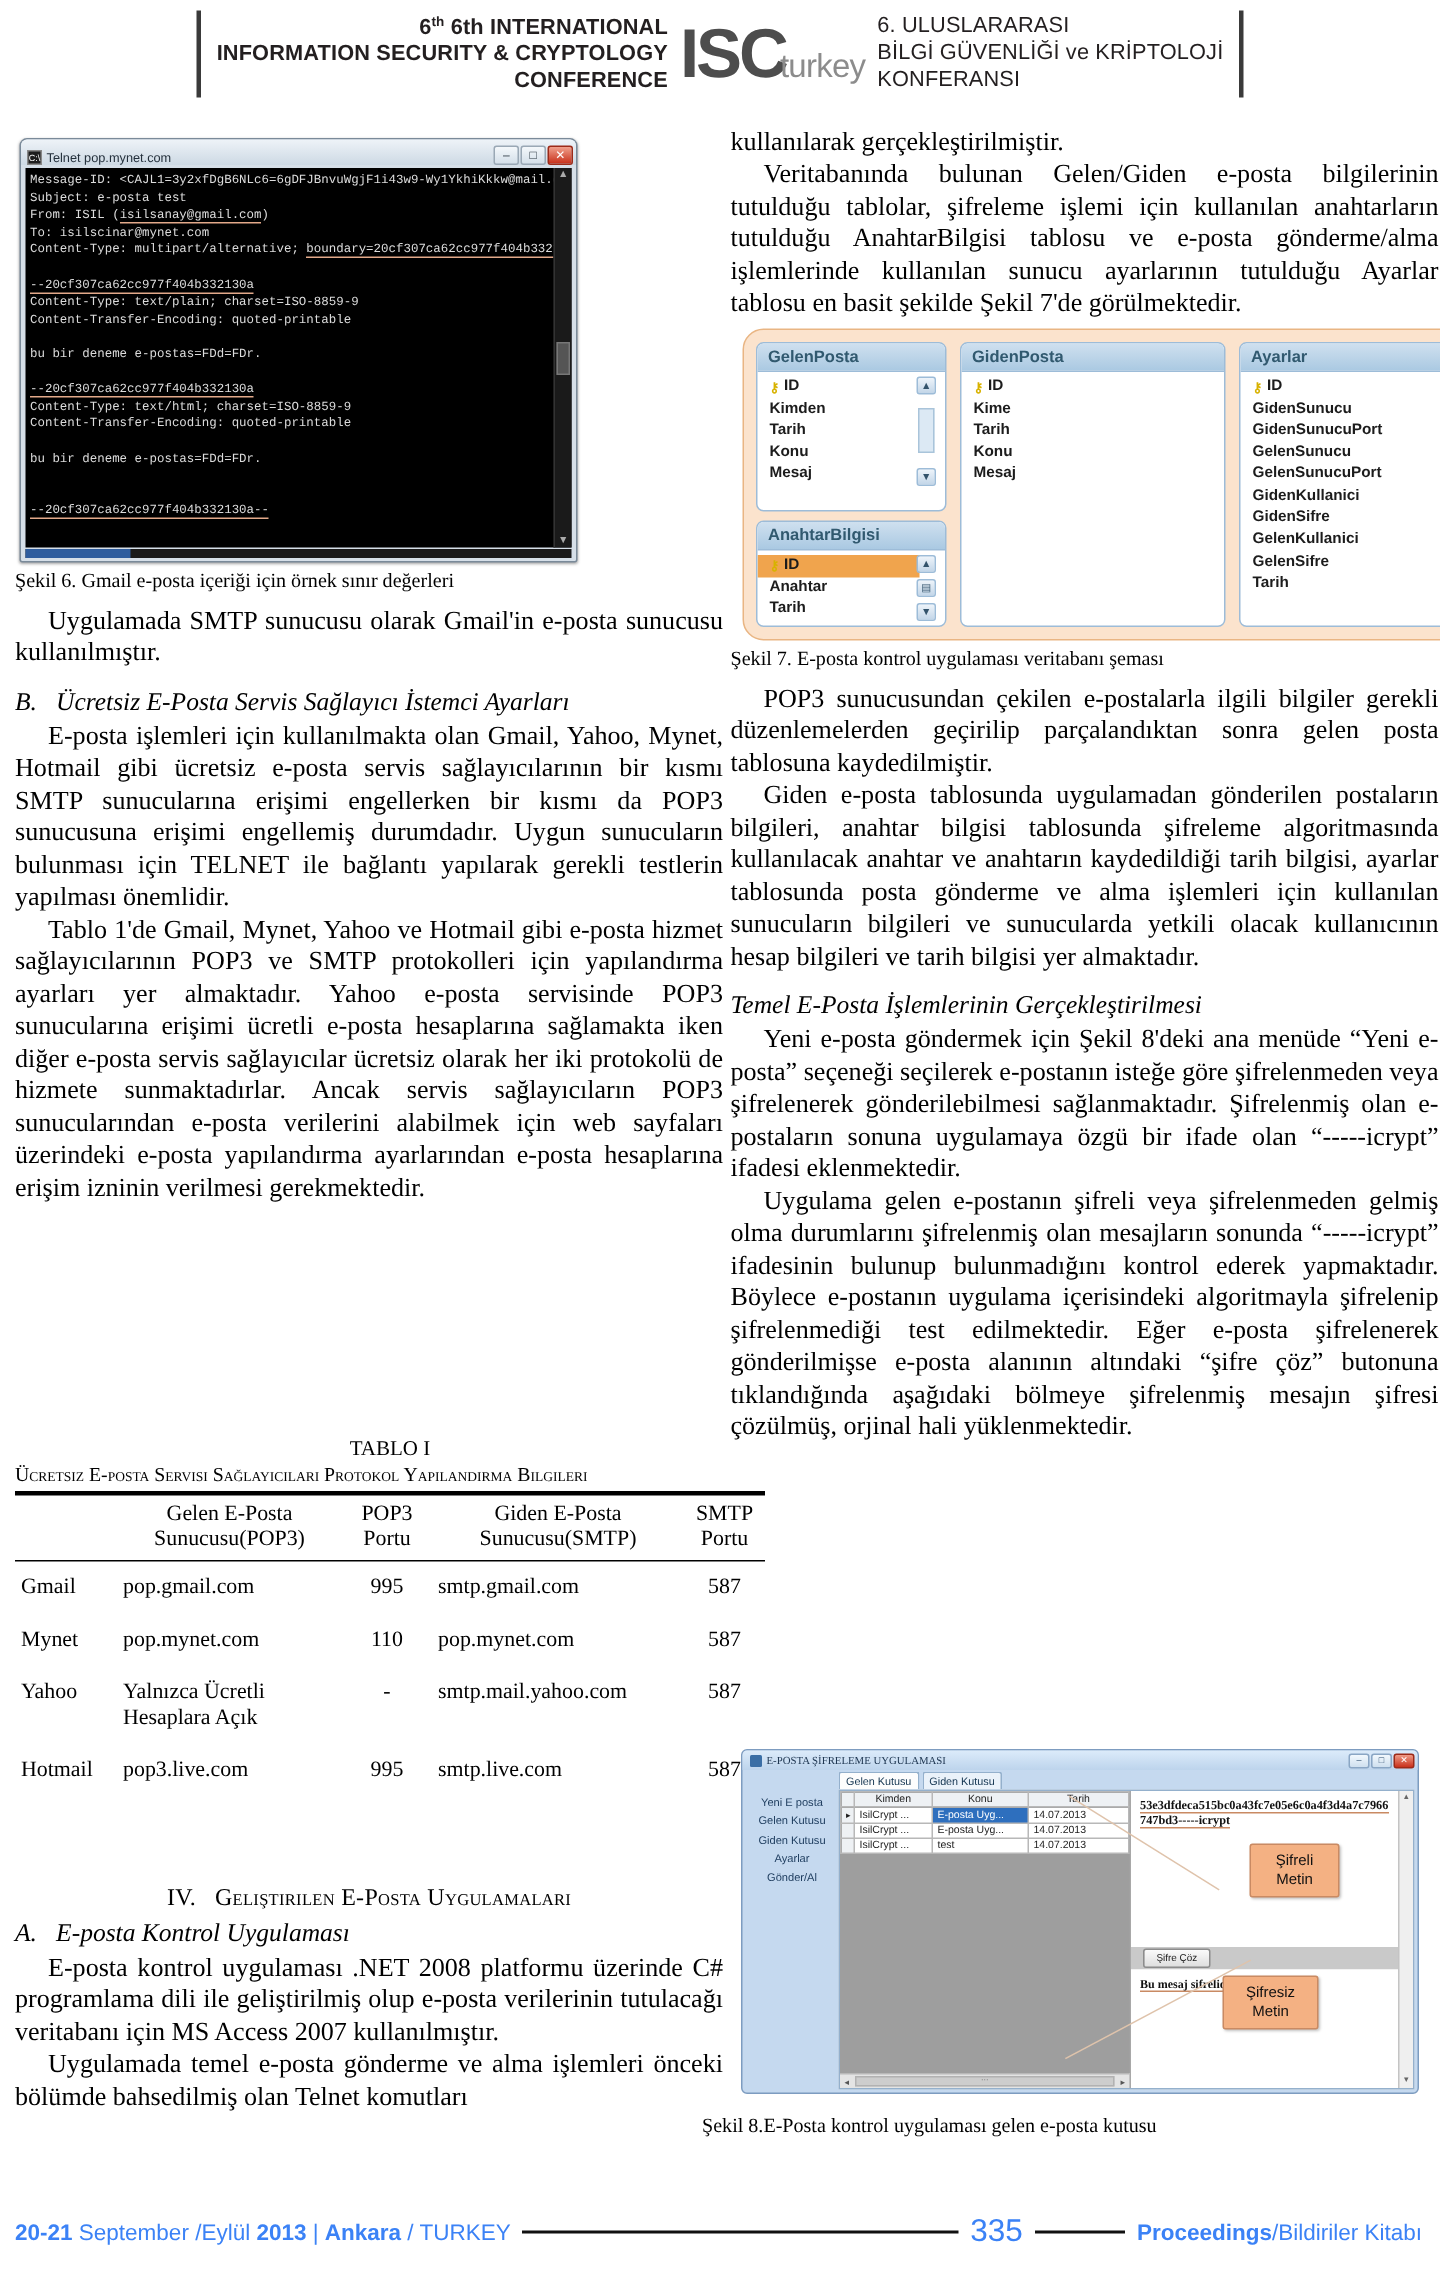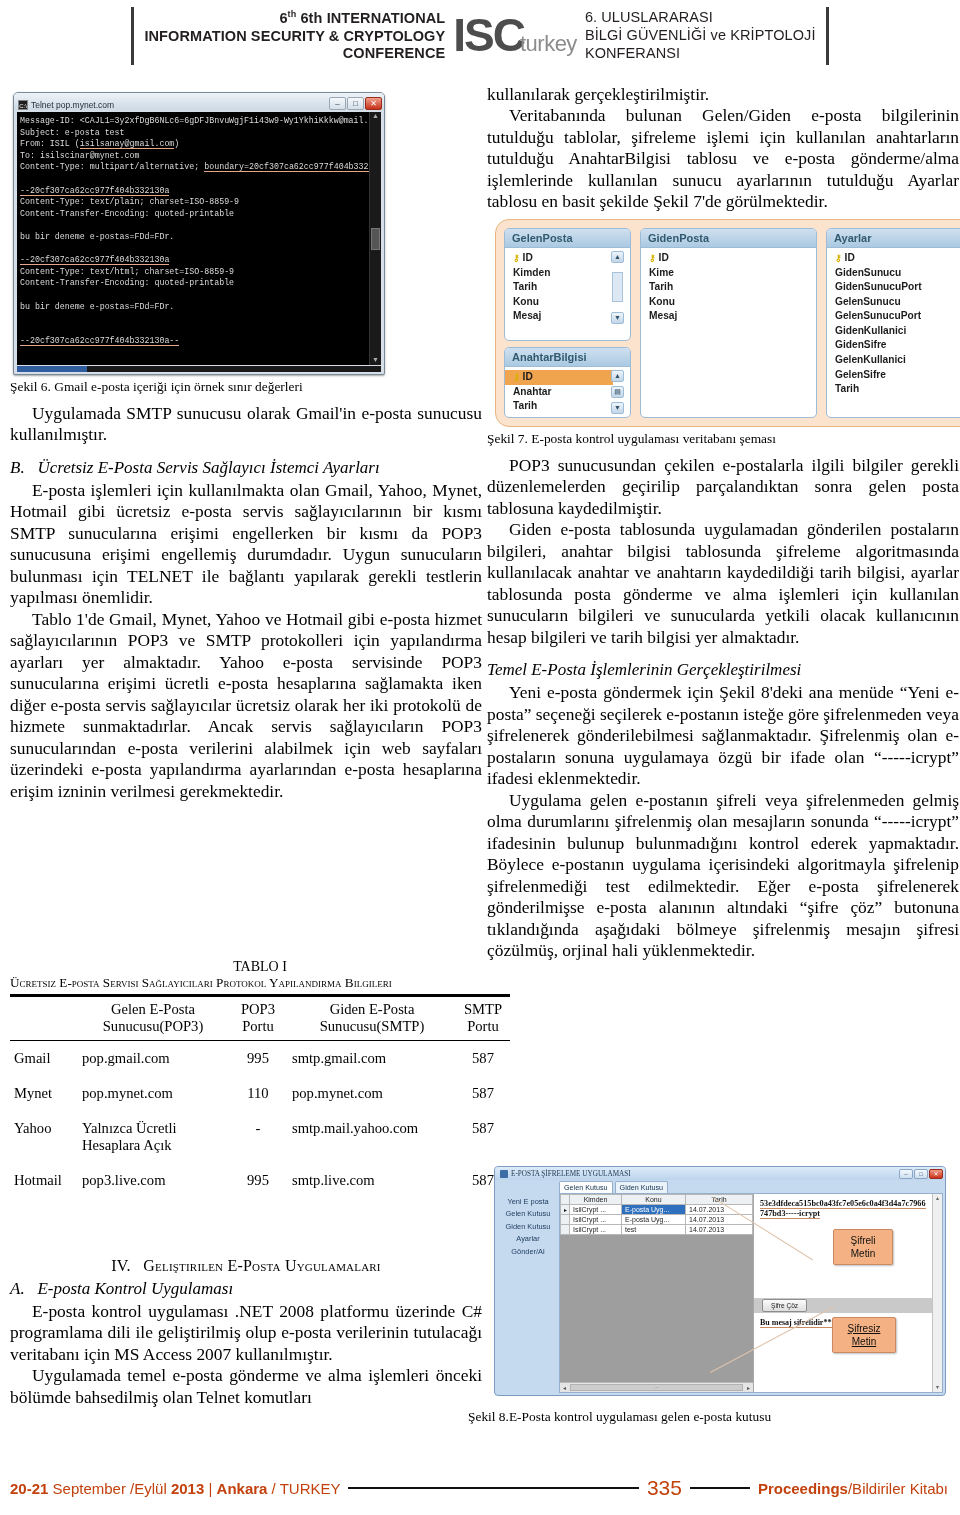--- a/index.html
+++ b/index.html
@@ -241,21 +241,21 @@
     font-family:"Liberation Sans",sans-serif;font-size:10px;color:#111;
     text-align:center;padding:4px 7px;line-height:13px;border-radius:2px;
     box-shadow:1px 1px 2px rgba(0,0,0,.25);
   }
   .lead{position:absolute;background:#dfc3ab;height:1px;transform-origin:0 0;}
 
   
   .footer{
     position:absolute;left:0;bottom:14px;width:960px;height:26px;
     display:flex;align-items:center;
-    font-family:"Liberation Sans",sans-serif;font-size:15px;color:#c2410c;
+    font-family:"Liberation Sans",sans-serif;font-size:15px;color:#3b82f6;
   }
   .f-left{margin-left:10px;white-space:nowrap;}
   .f-left b{font-weight:bold;}
   .f-line{flex:1;height:2px;background:#111;margin:0 8px;}
   .f-page{font-size:21px;font-weight:normal;}
   .f-right{margin-right:12px;white-space:nowrap;}
   .f-right b{font-weight:bold;}
 </style>
 </head>
 <body>
@@ -569,21 +569,21 @@
       </div>
     </div>
   </div>
 
   <div class="lead" style="left:218px;top:30px;width:118px;transform:rotate(32deg);"></div>
   <div class="callout" style="left:338px;top:62px;width:44px;">
     <div>Şifreli</div>
     <div>Metin</div>
   </div>
   <div class="lead" style="left:215px;top:205px;width:140px;transform:rotate(-28deg);"></div>
-  <div class="callout" style="left:337px;top:150px;width:48px;text-decoration:underline;">
+  <div class="callout" style="left:320px;top:150px;width:48px;">
     <div>Şifresiz</div>
     <div>Metin</div>
   </div>
 </div>
 
 <p class="fig-cap" style="position:absolute;left:468px;top:1405px;width:472px;">Şekil 8.E-Posta kontrol uygulaması gelen e-posta kutusu</p>
 
 <div class="footer">
   <div class="f-left">
     <b>20-21</b><span> September /Eylül </span><b>2013</b><span> | </span><b>Ankara</b><span> / TURKEY</span>

